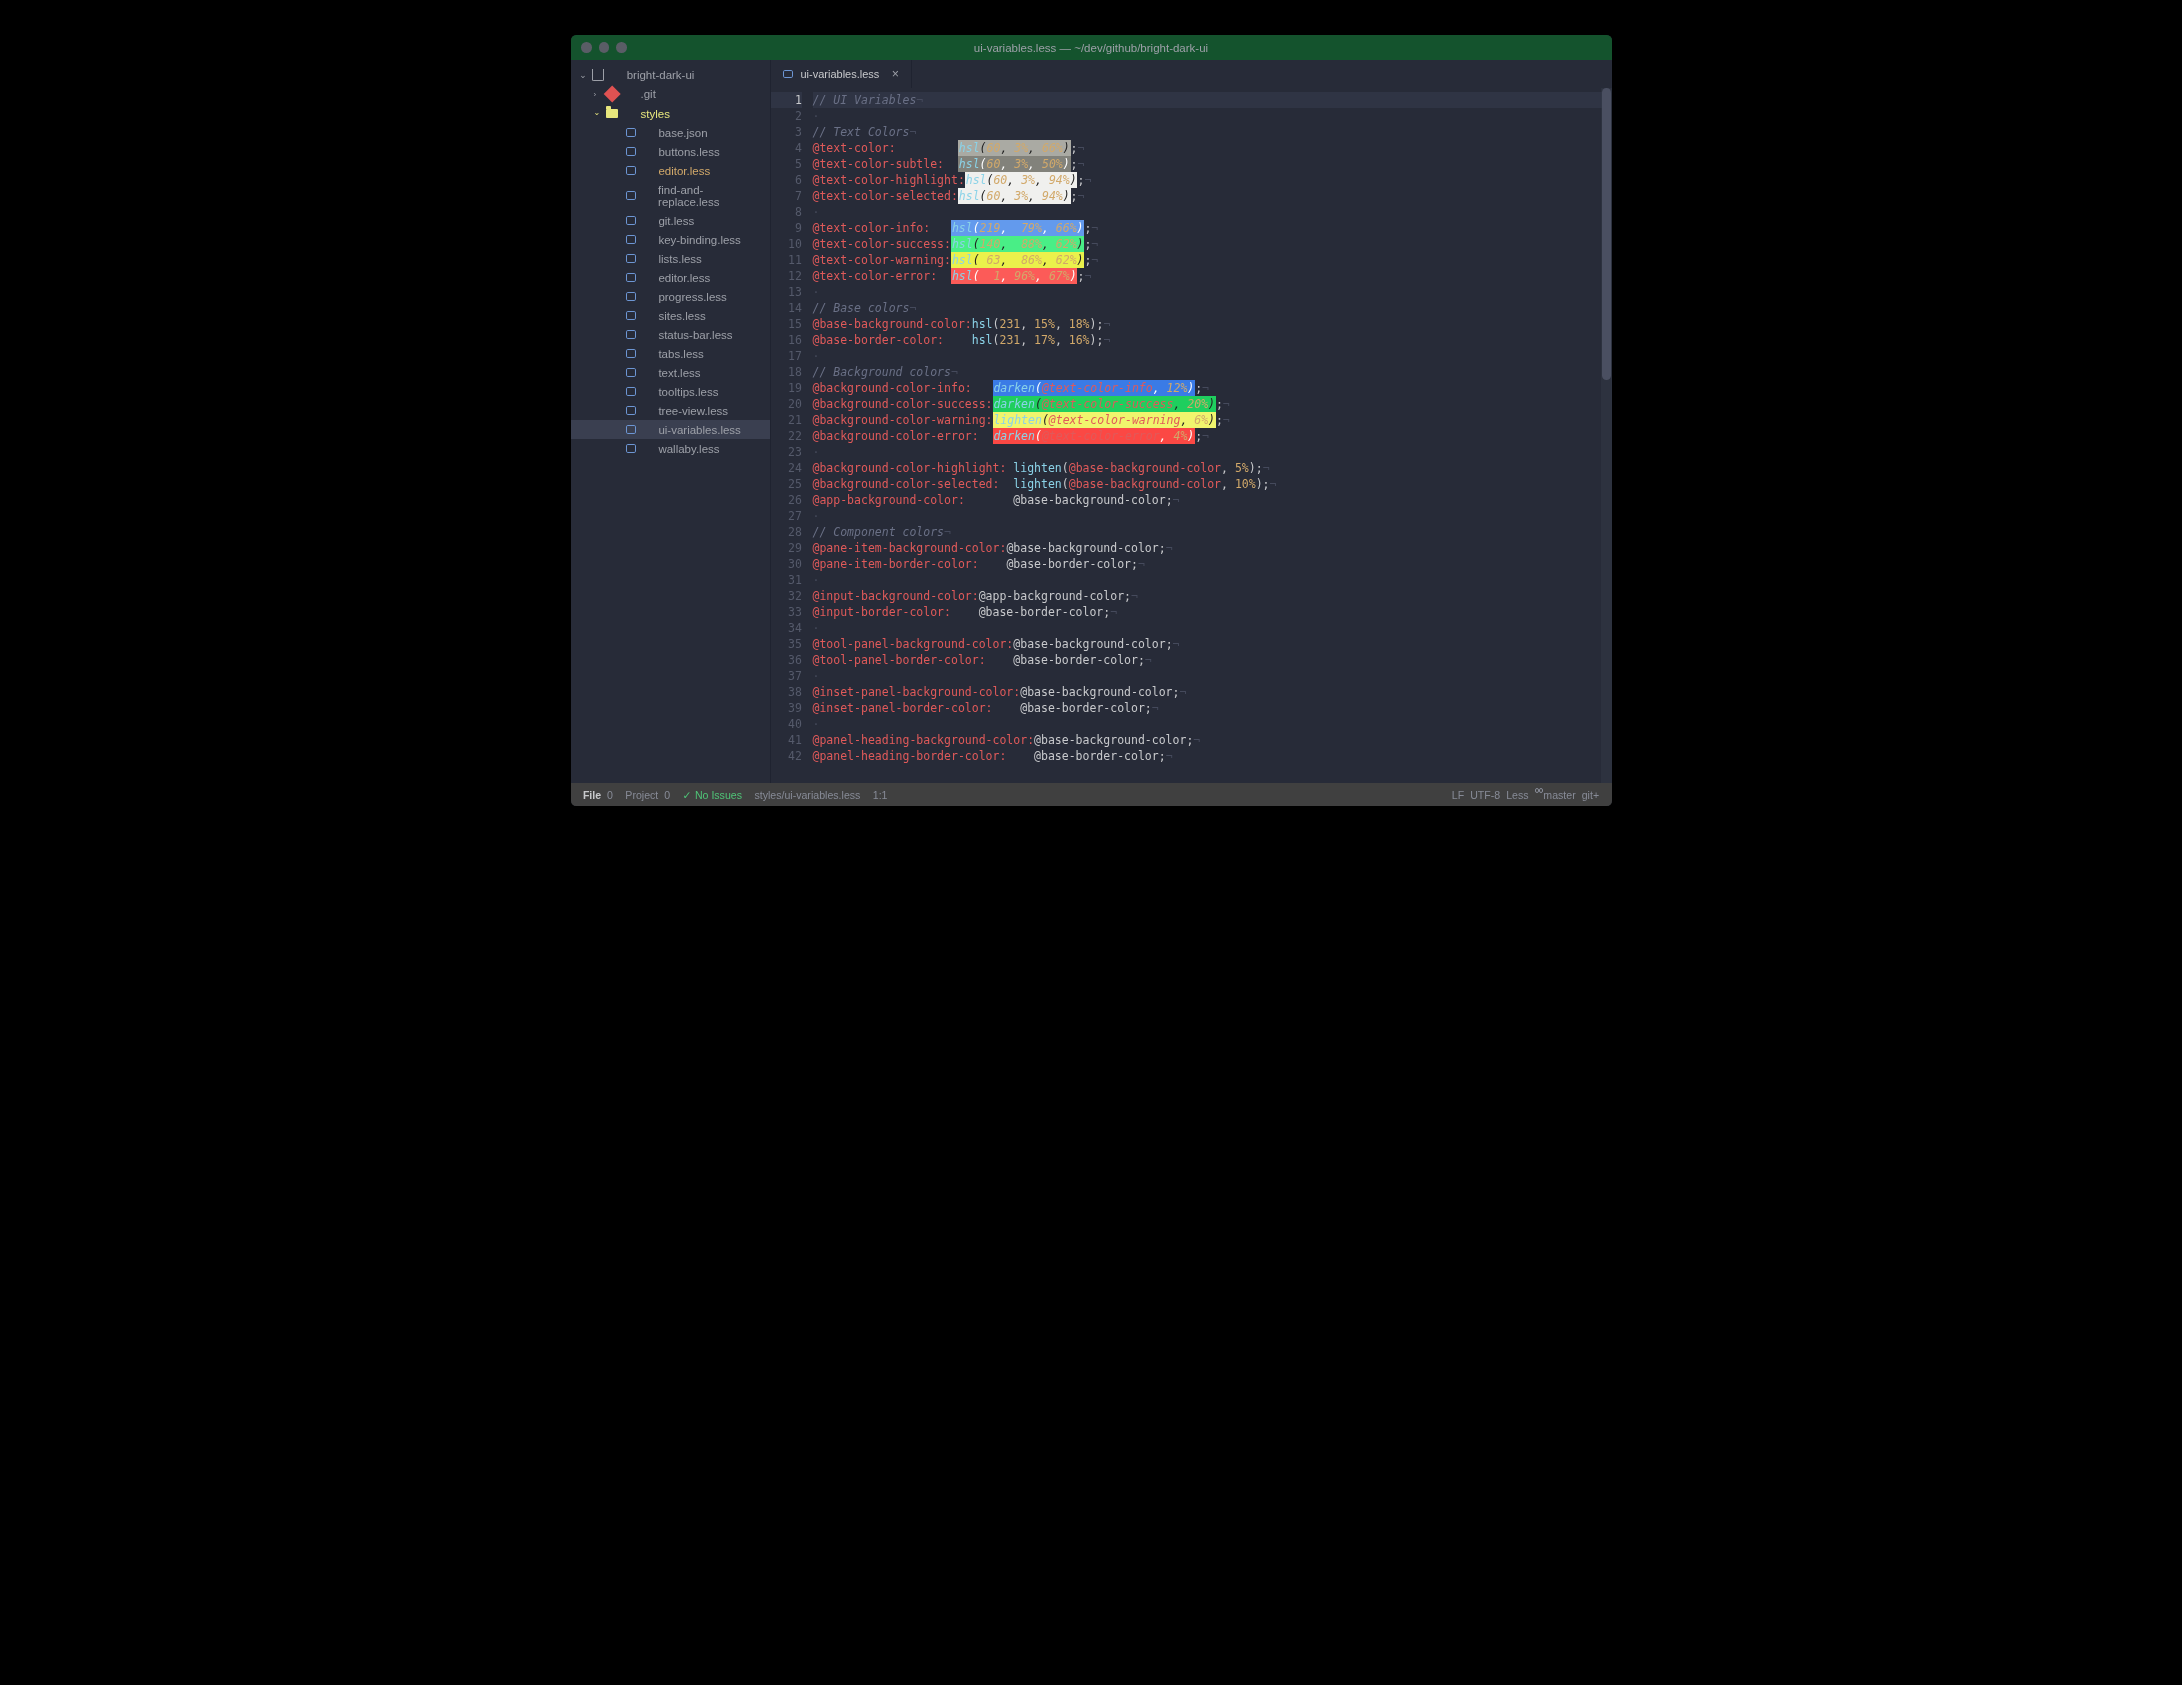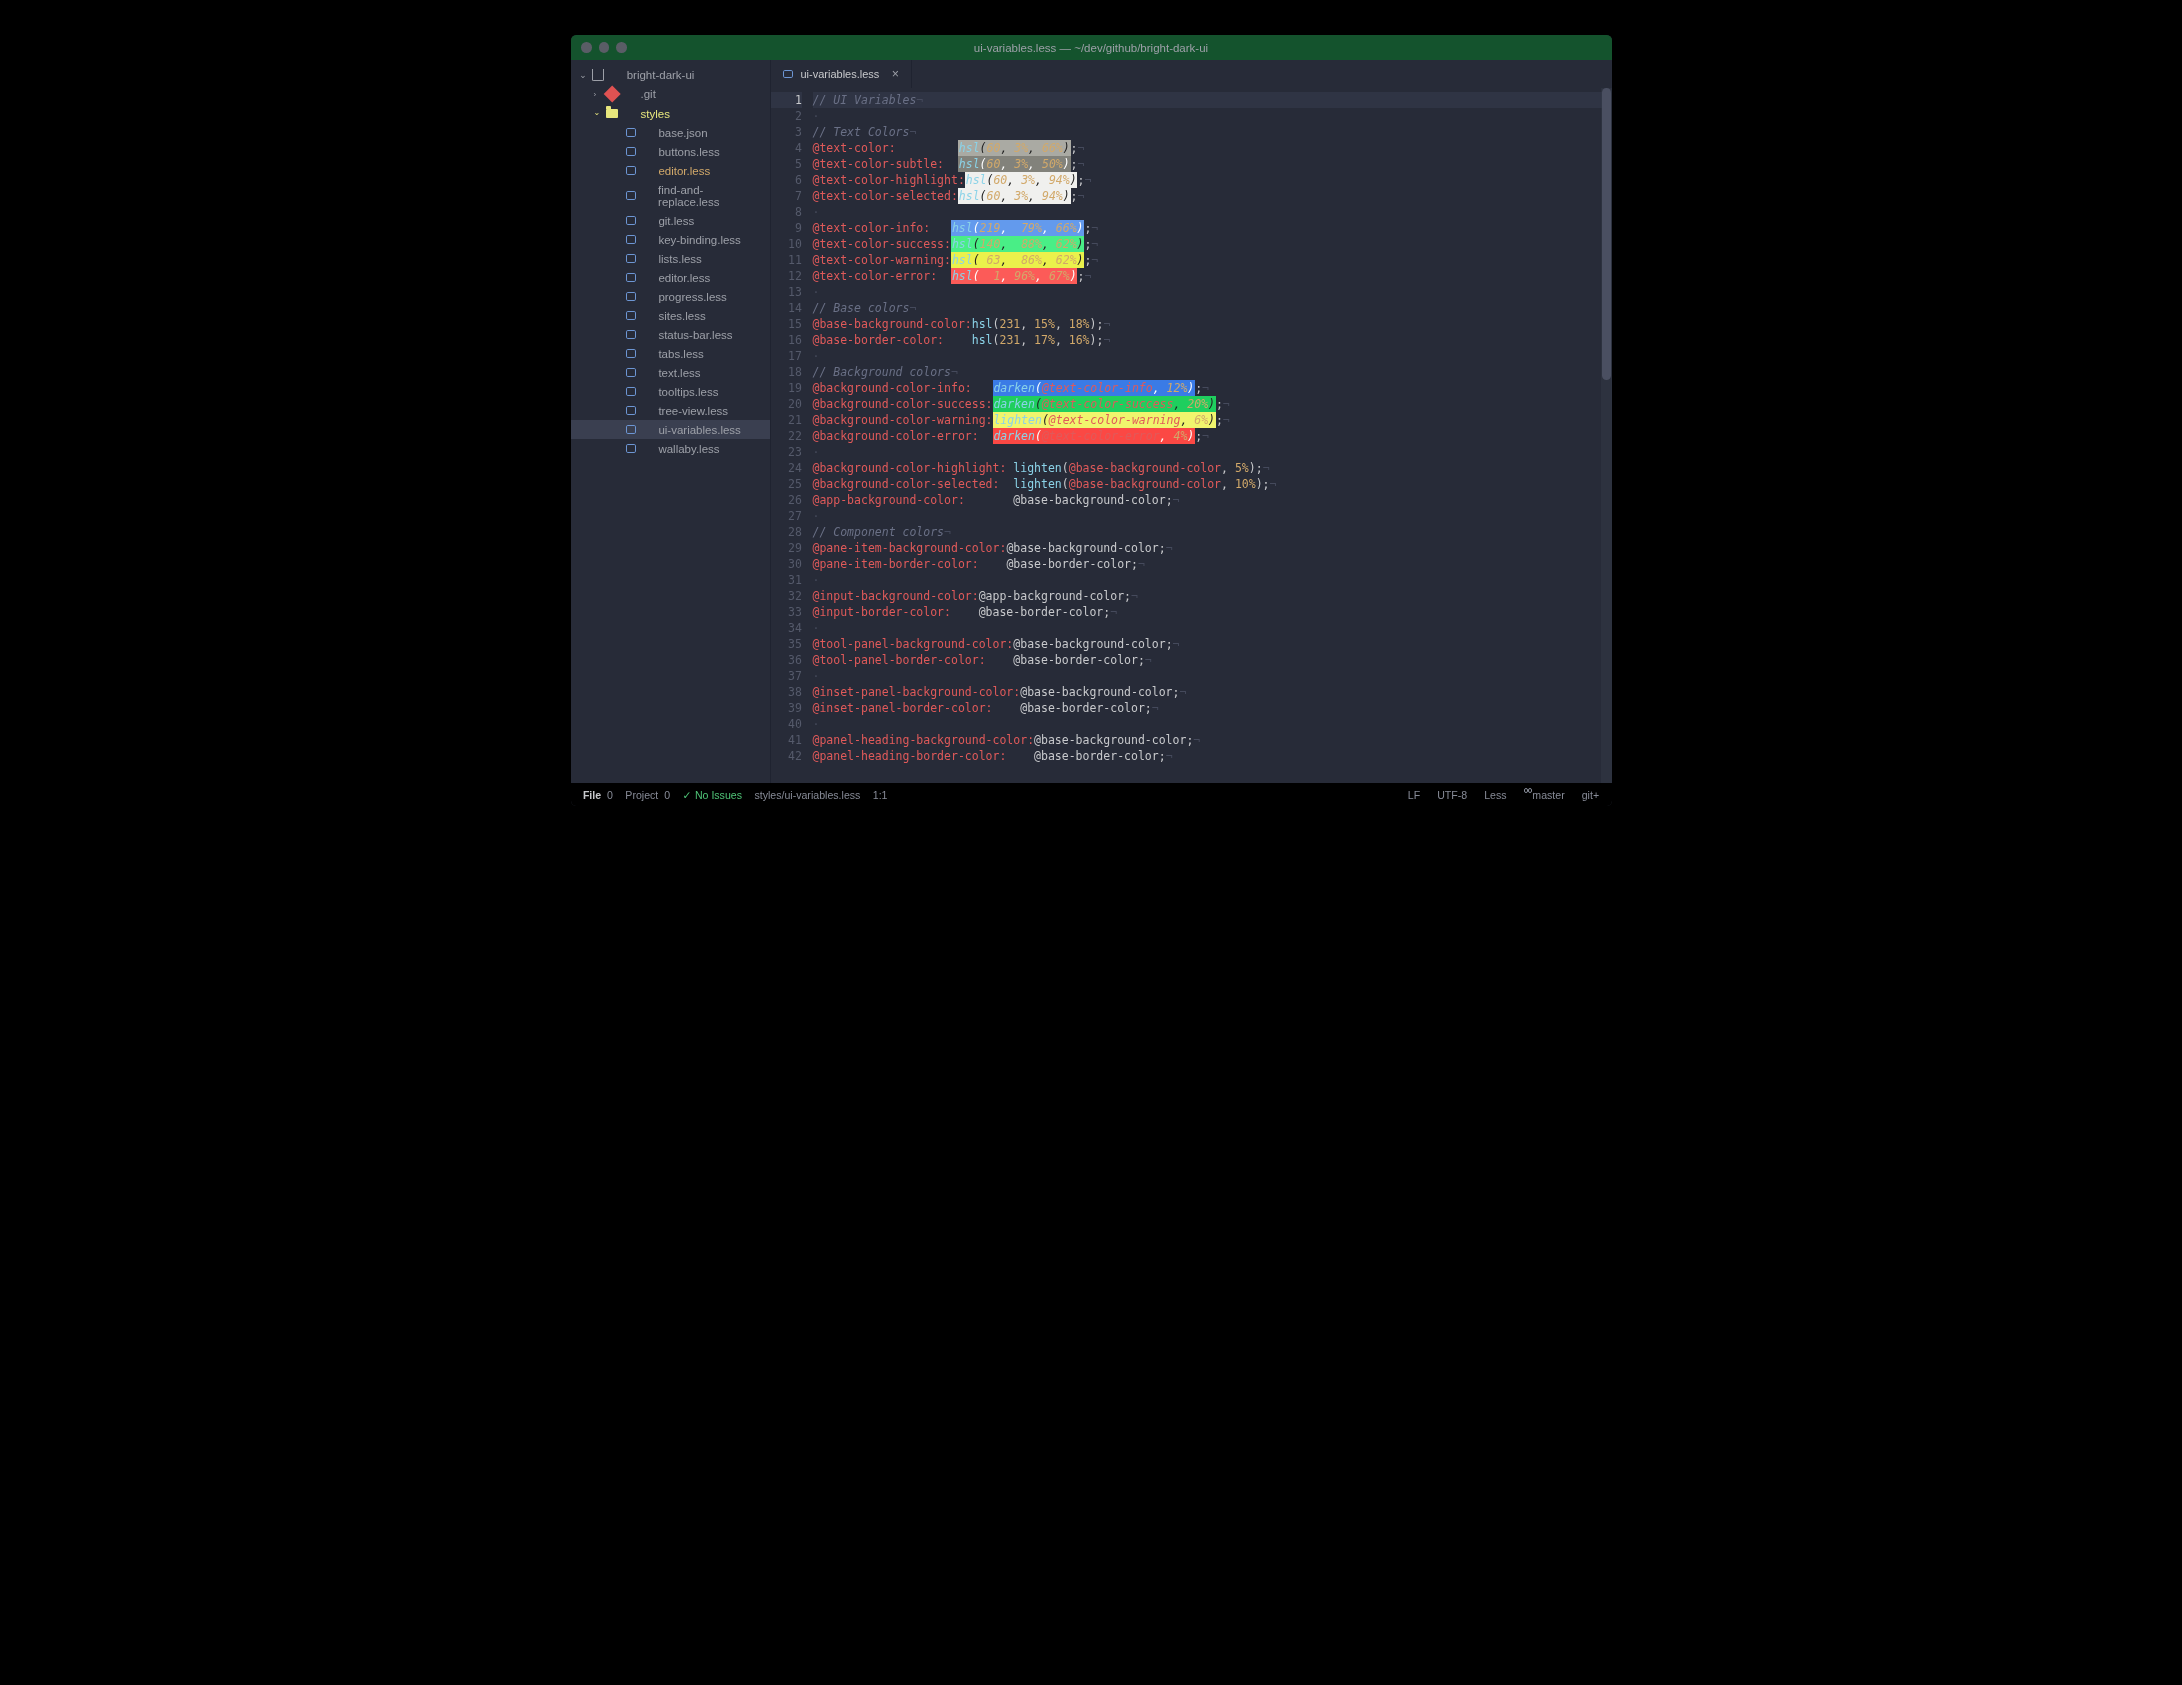--- a/index.html
+++ b/index.html
@@ -197,30 +197,30 @@
   .scrollbar-thumb {
     position:absolute; right:0.9px; top:0;
     width:8.8px; height: 42%;
     background: #4a4f61;
     border-radius: 4.4px;
   }
 
   
   .status-bar {
     height: 23px;
-    background: #000000;
+    background: #404040;
     display: flex;
     align-items: center;
     font-size: 10.6px;
     color: #878b97;
     padding: 0 12.4px;
     gap: 12.4px;
   }
   .status-bar .left { display:flex; gap:12.4px; align-items:center;}
-  .status-bar .right { margin-left:auto; display:flex; gap:17px; align-items:center;}
+  .status-bar .right { margin-left:auto; display:flex; gap:6px; align-items:center;}
   .status-bar strong { color: #c8c9cc; font-weight: 600;}
   .no-issues { color: #4fc477; display:flex; align-items:center; gap:3.5px;}
   .check { color: #4fc477; }
   .branch-icon {
     display:inline-block; width:8.8px; height:10.6px; position:relative;
   }
   .branch-icon::before, .branch-icon::after {
     content:""; position:absolute; width:2.6px; height:2.6px; border:0.9px solid #878b97; border-radius:50%;
   }
   .branch-icon::before { left:0; top:0; }

